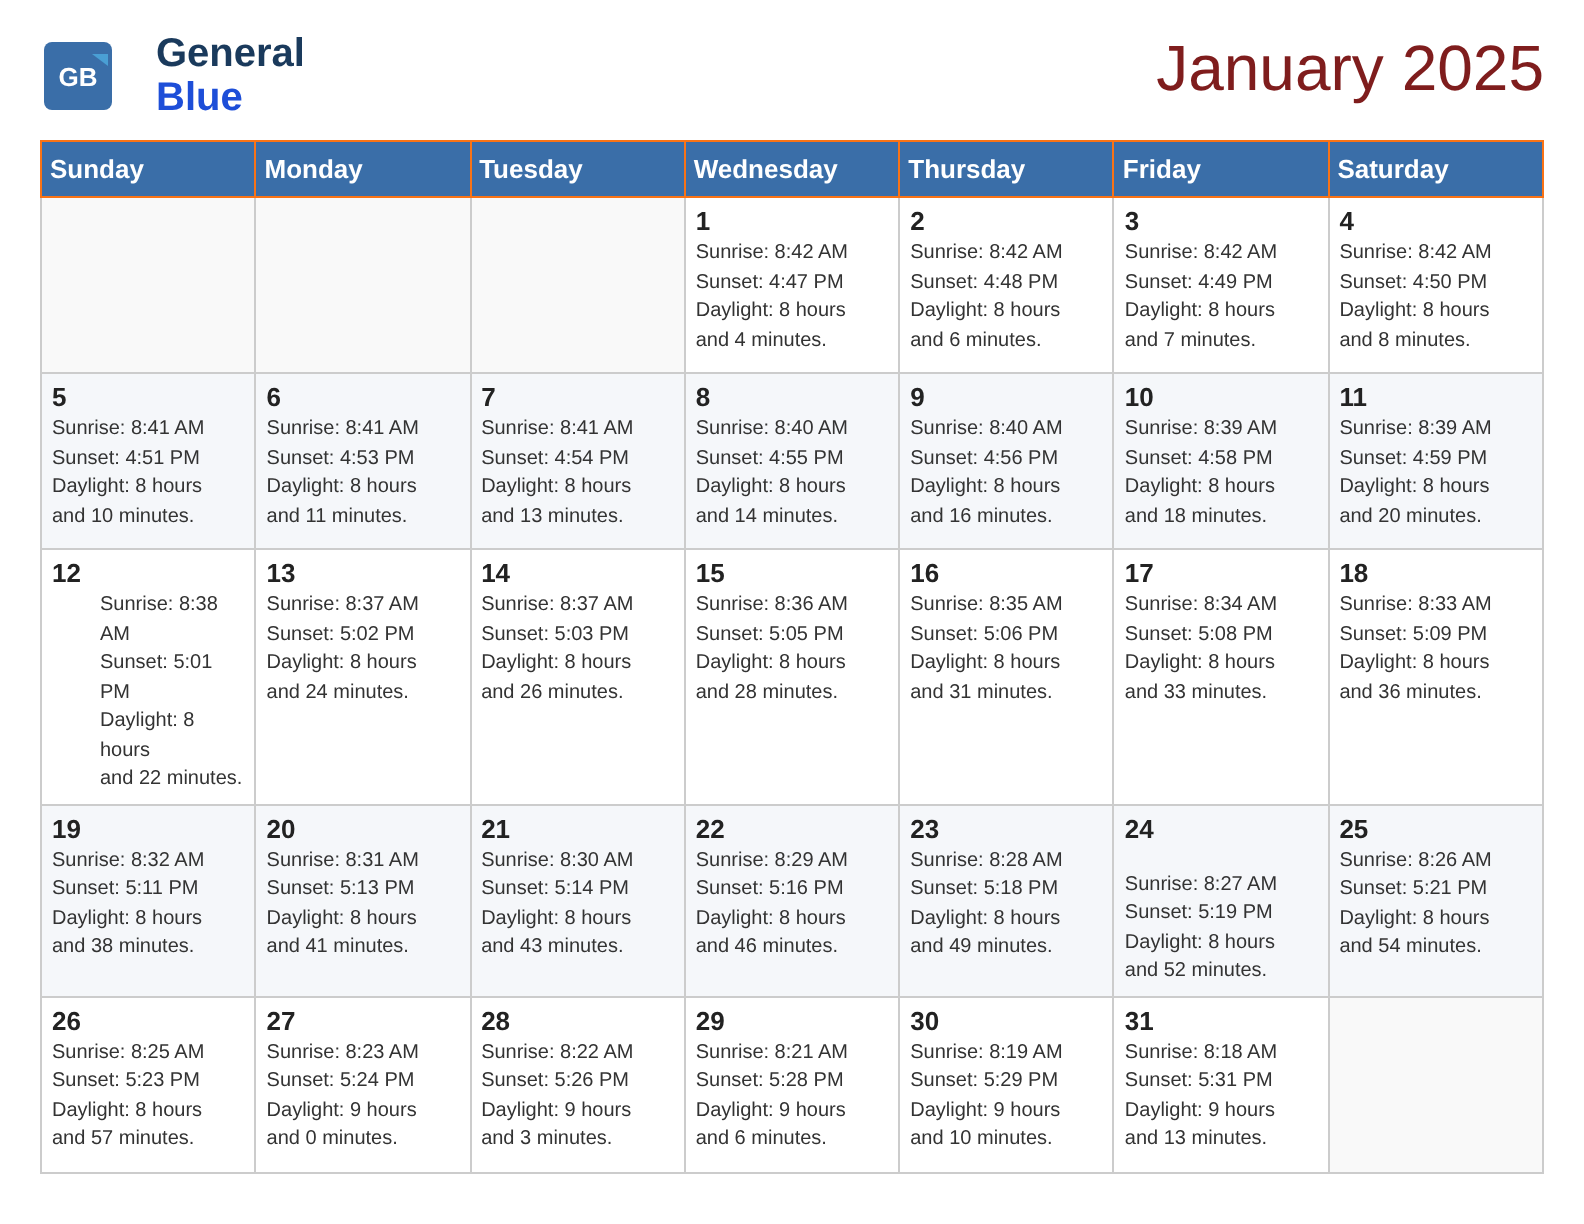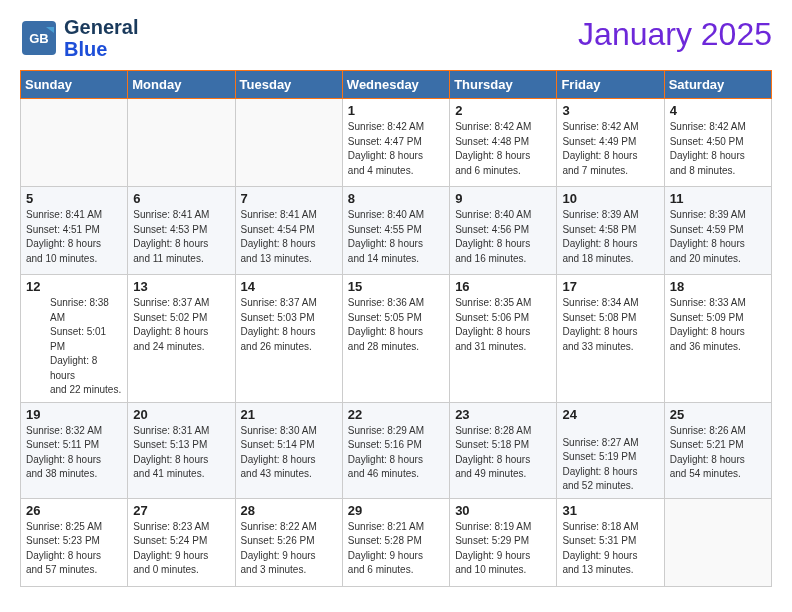--- a/index.html
+++ b/index.html
@@ -19,21 +19,21 @@
       display: flex;
       justify-content: space-between;
       align-items: flex-start;
       margin-bottom: 10px;
     }
     .title-block {
       text-align: right;
     }
     .title-block h1 {
       font-size: 32px;
-      color: #6d28d9;
+      color: #7f1d1d;
       font-weight: normal;
     }
     .title-block h2 {
       font-size: 16px;
       color: #444;
       font-weight: normal;
     }
     .calendar {
       width: 100%;
       border-collapse: collapse;
@@ -73,21 +73,21 @@
       color: #333;
       line-height: 1.45;
     }
     .empty-cell {
       background: #f9f9f9 !important;
     }
     .logo-wrapper {
       display: flex;
       flex-direction: row;
       align-items: center;
-      gap: 6px;
+      gap: 20px;
     }
     .logo-name {
       display: flex;
       flex-direction: column;
       line-height: 1.1;
     }
     .logo-general {
       font-size: 20px;
       font-weight: bold;
       color: #1a3a5c;

